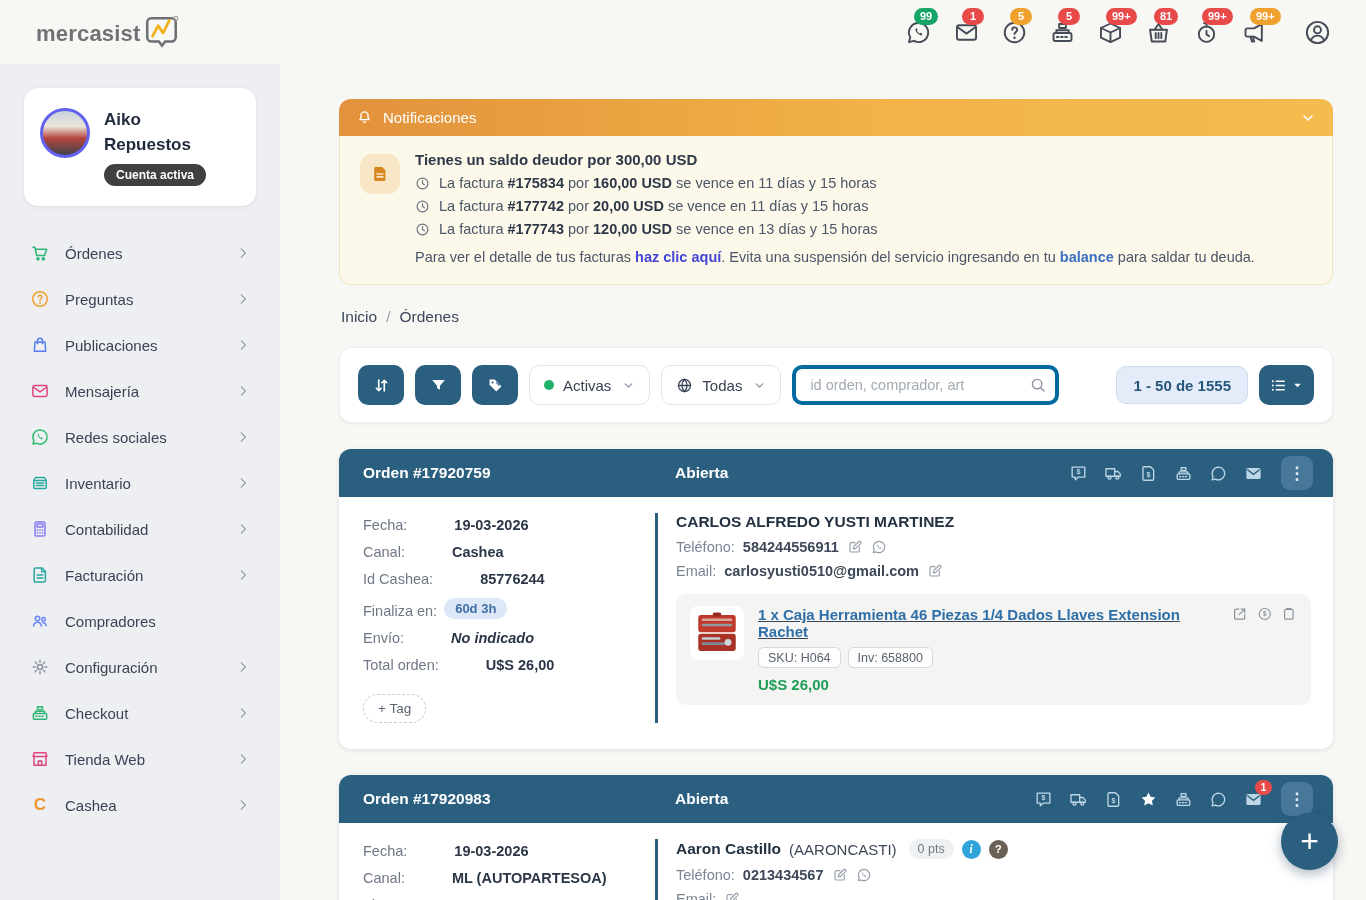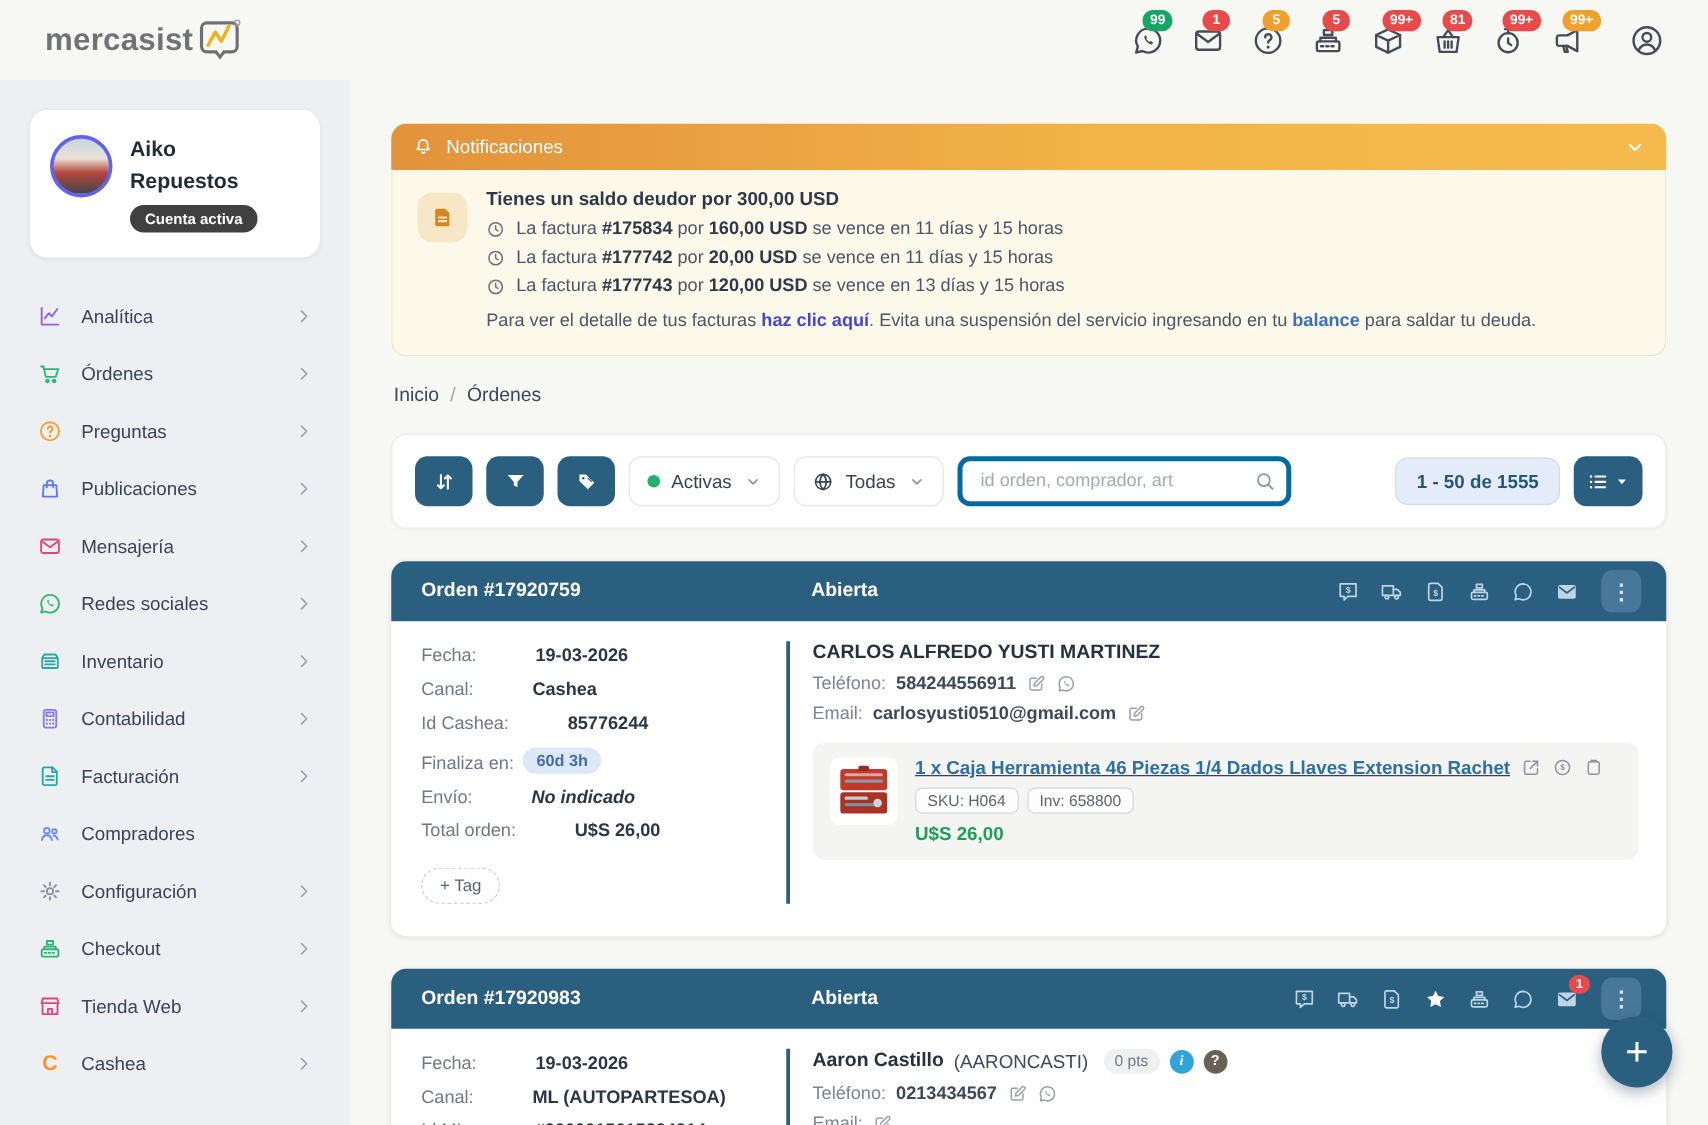--- a/index.html
+++ b/index.html
@@ -4,30 +4,30 @@
 <style>
   * { margin:0; padding:0; box-sizing:border-box; }
   html,body { width:1366px; height:900px; overflow:hidden; }
   body { font-family:"Liberation Sans", sans-serif; background:#f7f7f4; color:#3a4354; }
   svg { display:block; }
   .ic svg { width:100%; height:100%; }
 
   
   .topbar { height:64px; display:flex; align-items:center; justify-content:space-between; padding:0 34px 0 36px; background:#f7f7f4; }
   .logo { display:flex; align-items:flex-end; gap:2px; cursor:pointer; }
-  .logo-text { font-size:25px; font-weight:bold; color:#717275; letter-spacing:.2px; padding-bottom:4px; }
+  .logo-text { font-size:22px; font-weight:bold; color:#717275; letter-spacing:.2px; padding-bottom:4px; }
   .logo-ic { width:38px; height:38px; }
   .tb-icons { display:flex; align-items:center; gap:21px; }
   .tb-it { position:relative; width:27px; height:27px; color:#454c57; cursor:pointer; }
   .tb-it.profile { margin-left:14px; width:29px; height:29px; }
   .badge { position:absolute; top:-11px; left:9px; min-width:22px; text-align:center; border-radius:10px; padding:2px 6px; font-size:11px; font-weight:bold; color:#fff; line-height:1.2; }
   .b-green { background:#16a566; } .b-red { background:#e84a4a; } .b-orange { background:#f0a12d; }
 
   
-  .layout { display:flex; height:836px; }
+  .layout { display:flex; height:836px;gap:26px; }
   .sidebar { width:280px; background:#edeff3; padding:24px 24px 0 24px; flex:none; }
   .main { flex:1; padding:35px 33px 0 33px; overflow:hidden; }
 
   
   .acct { background:#fff; border-radius:14px; padding:20px 16px; display:flex; gap:14px; box-shadow:0 1px 4px rgba(30,40,60,.08); cursor:pointer; }
   .avatar { width:50px; height:50px; border-radius:50%; border:3px solid #6262ef; flex:none;
     background:linear-gradient(180deg,#c9d3dd 0%,#e9e4da 35%,#b5453c 62%,#41454c 100%); }
   .acct-name { font-size:17px; font-weight:bold; color:#1f2a3a; line-height:1.45; width:110px; }
   .acct-badge { display:inline-block; margin-top:7px; background:#404040; color:#fff; font-size:12px; font-weight:bold; padding:4px 12px; border-radius:12px; white-space:nowrap; }
   .menu { list-style:none; margin-top:24px; }
@@ -210,34 +210,20 @@
   <aside class="sidebar">
     <div class="acct">
       <div class="avatar"></div>
       <div>
         <div class="acct-name">Aiko Repuestos</div>
         <span class="acct-badge">Cuenta activa</span>
       </div>
     </div>
     <ul class="menu">
       <li>
-        <span class="m-ic ic" style="color:#8a63f0">
-            <svg viewBox="0 0 24 24" fill="none" stroke="currentColor" stroke-width="1.8" stroke-linecap="round" stroke-linejoin="round">
-              <path d="M4 4v16h16"></path>
-              <path d="M7 14l4-5 3 3 5-7"></path>
-            </svg>
-          </span>
-        <span>Analítica</span>
-        <span class="chev ic">
-            <svg viewBox="0 0 24 24" fill="none" stroke="currentColor" stroke-width="2.2" stroke-linecap="round" stroke-linejoin="round">
-              <path d="M9 5l7 7-7 7"></path>
-            </svg>
-          </span>
-      </li>
-      <li>
         <span class="m-ic ic" style="color:#2cb574">
             <svg viewBox="0 0 24 24" fill="none" stroke="currentColor" stroke-width="1.8" stroke-linecap="round" stroke-linejoin="round">
               <path d="M3.5 5h2.3L8 15h9.5L20 7.5H6"></path>
               <circle cx="9.5" cy="19" r="1.3"></circle>
               <circle cx="16" cy="19" r="1.3"></circle>
             </svg>
           </span>
         <span>Órdenes</span>
         <span class="chev ic">
             <svg viewBox="0 0 24 24" fill="none" stroke="currentColor" stroke-width="2.2" stroke-linecap="round" stroke-linejoin="round">

